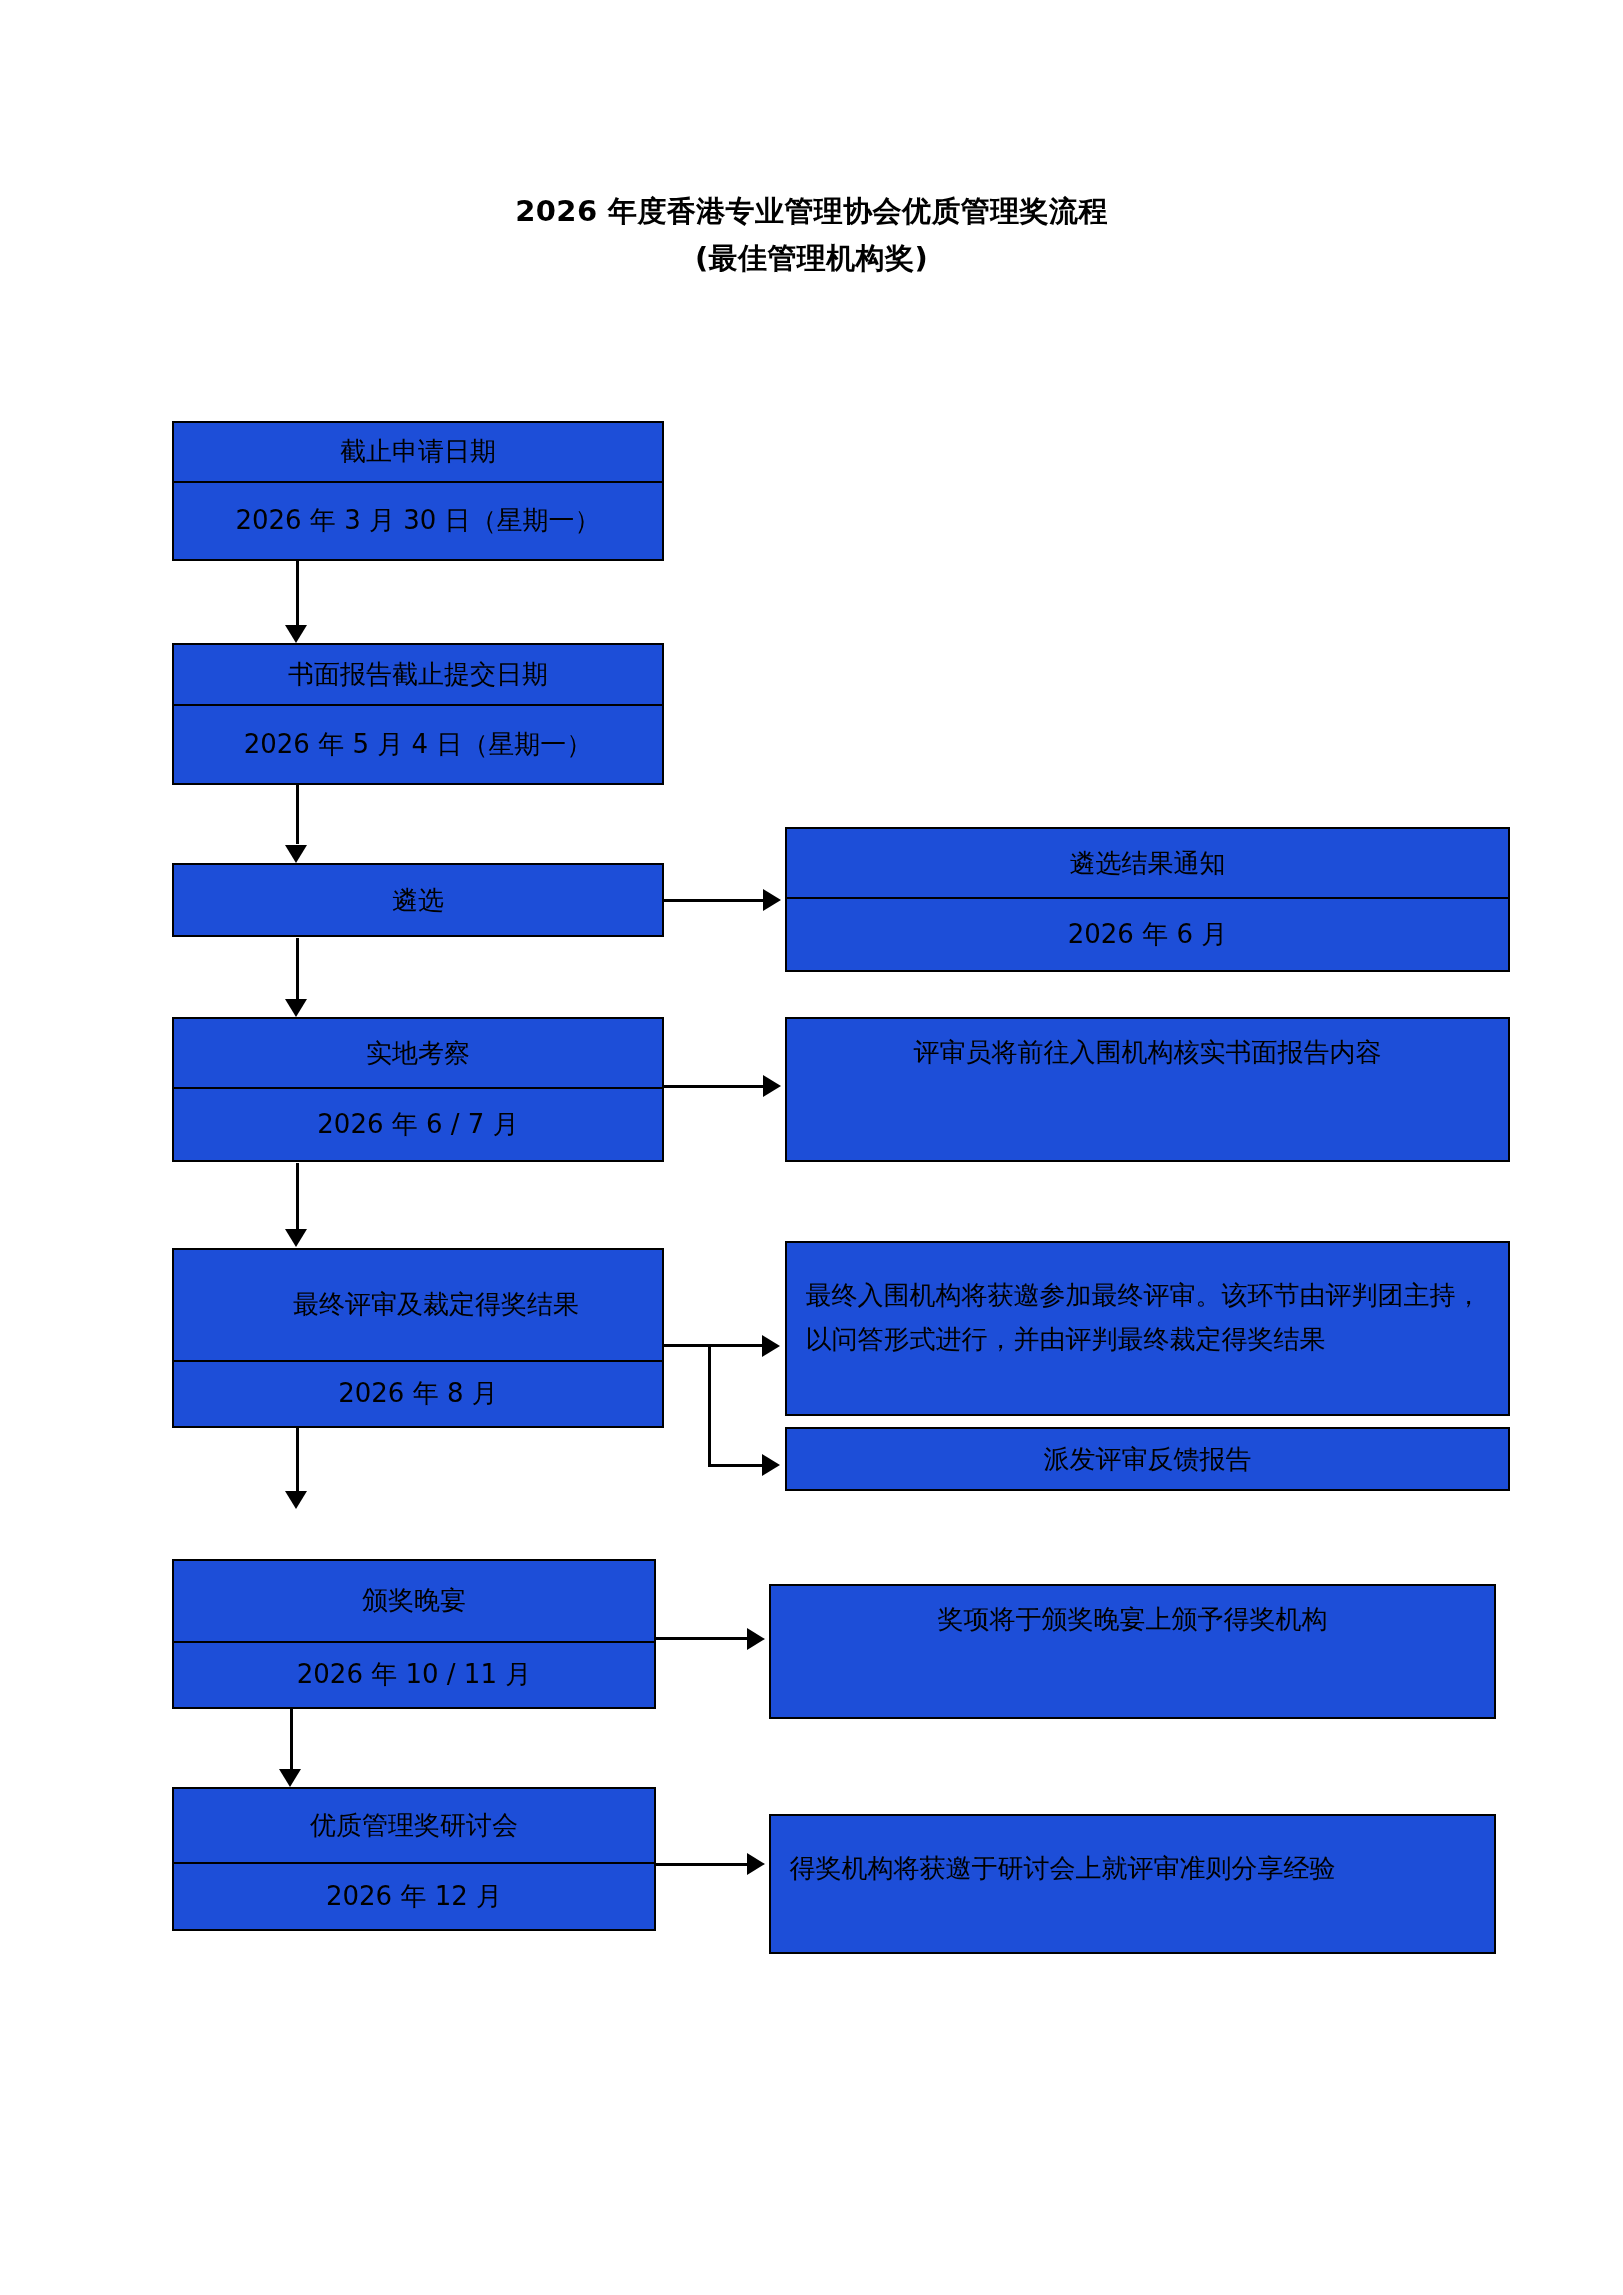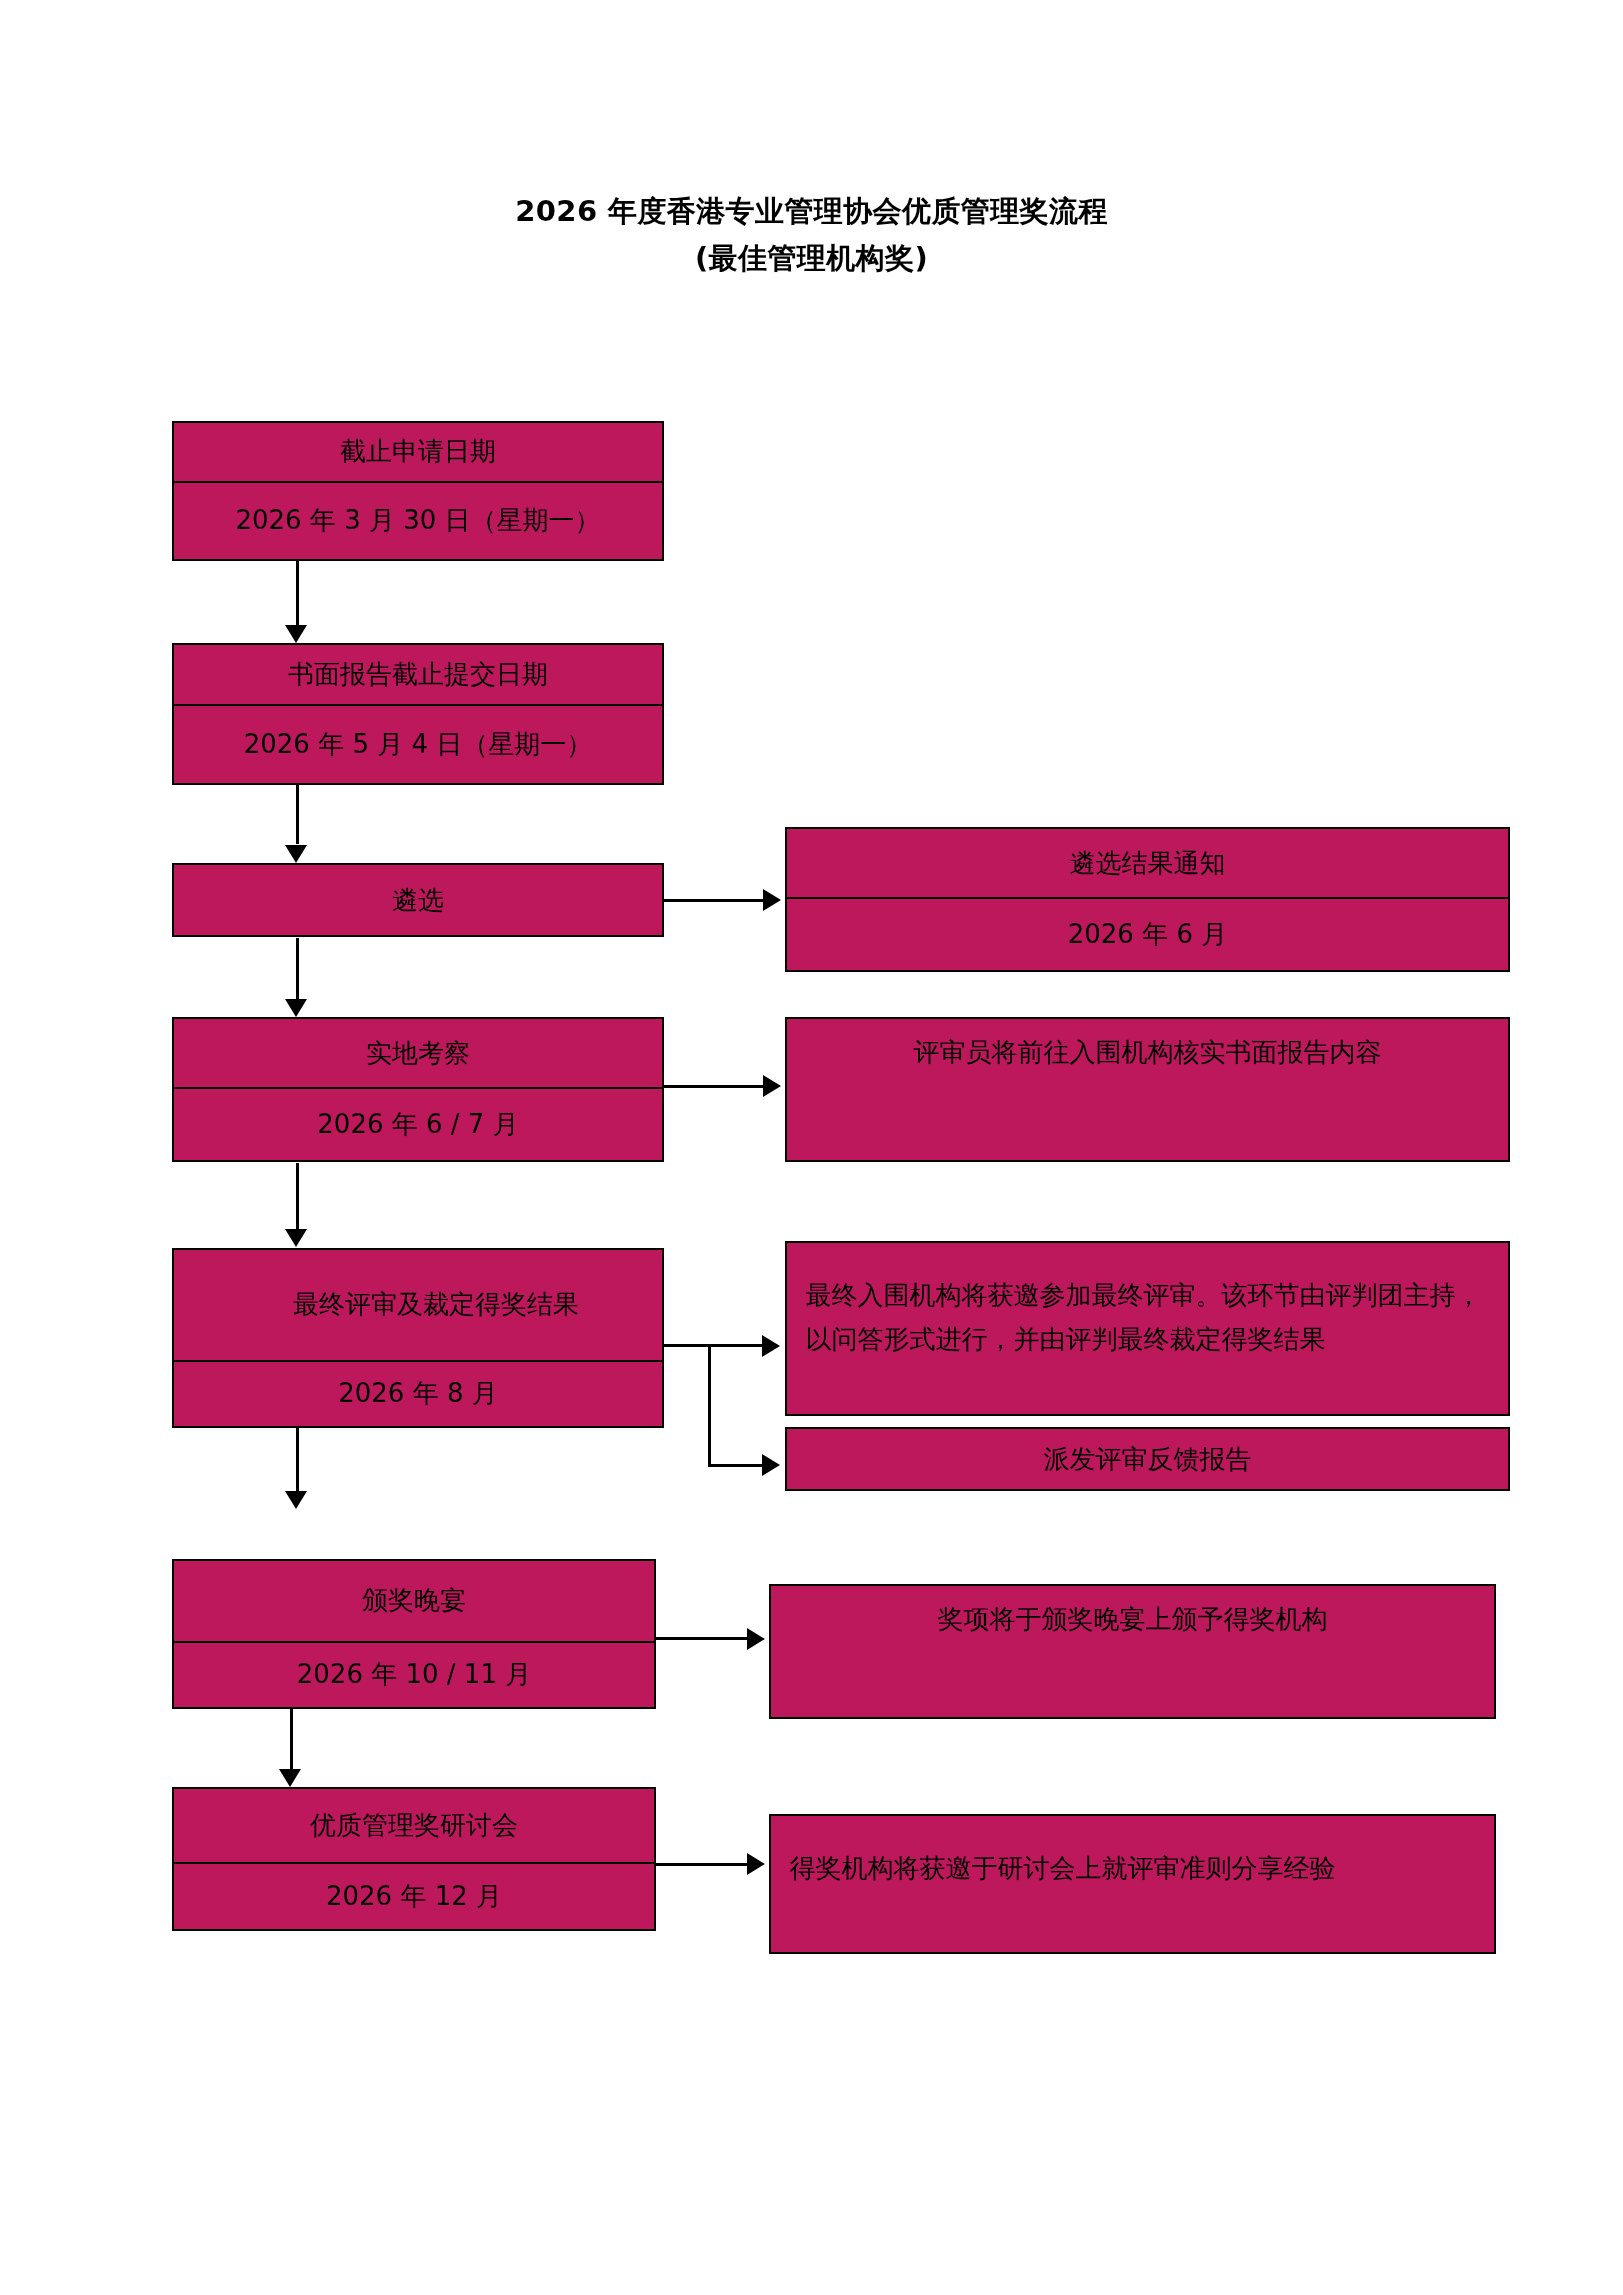--- a/index.html
+++ b/index.html
@@ -34,21 +34,21 @@
   }
   .title-line-2 {
     display: block;
   }
 
   
   .node {
     position: absolute;
     box-sizing: border-box;
     border: 2.5px solid #000000;
-    background: #be185d;
+    background: #1d4ed8;
     display: flex;
     flex-direction: column;
   }
   .cell {
     box-sizing: border-box;
     flex: 1 1 auto;
     display: flex;
     align-items: center;
     justify-content: center;
     font-size: 26px;

